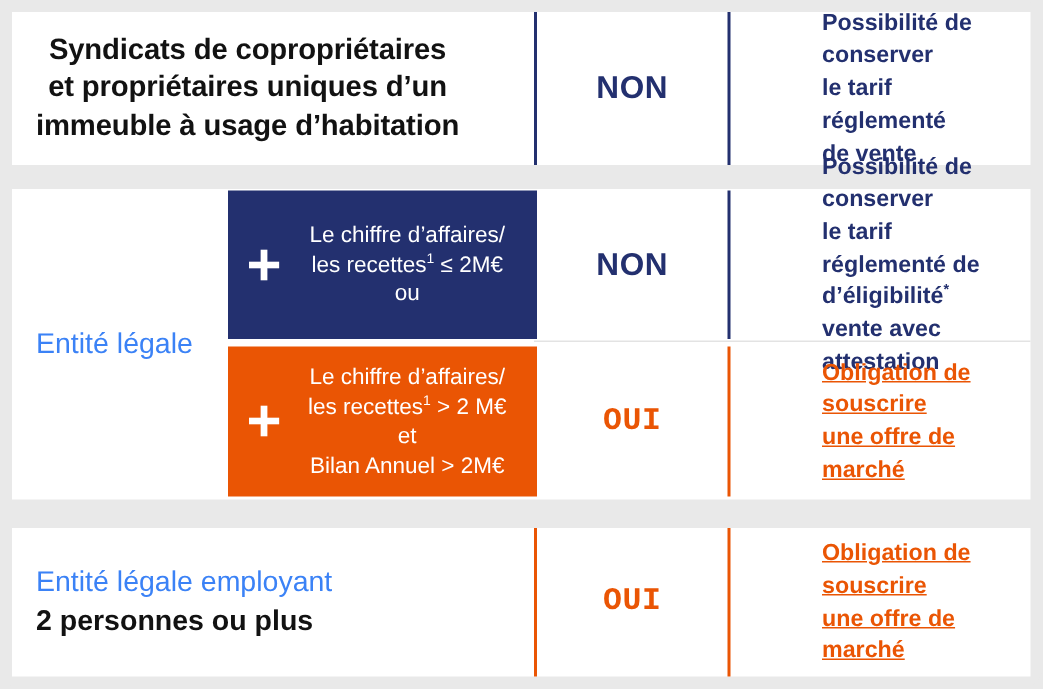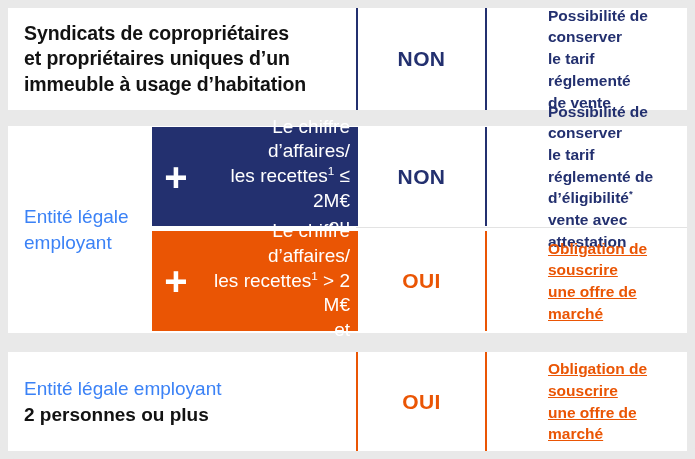--- a/index.html
+++ b/index.html
@@ -93,21 +93,21 @@
     color: #121212;
     line-height: 1.32;
   }
 
   .answer {
     font-size: 21px;
     font-weight: bold;
     letter-spacing: 0.4px;
   }
   .answer-non { color: #23306f; }
-  .answer-oui { color: #ea5504; }
+  .answer-oui { color: #ea5504; font-family: Liberation Mono, monospace; }
 
   .consequence {
     font-size: 15.5px;
     font-weight: bold;
     line-height: 1.40;
     margin-left: 44px;
   }
   .cons-blue   { color: #23306f; }
   .cons-orange { color: #ea5504; text-decoration: underline; }
 
@@ -116,20 +116,21 @@
     vertical-align: super;
     line-height: 0;
   }
 
   
   .row-1 .col-criteria {
     display: flex;
     align-items: center;
     padding-left: 16px;
     padding-right: 4px;
+    text-align: center;
   }
 
   
   .r2-label {
     position: absolute;
     left: 16px;
     top: 0;
     width: 130px;
     height: 100%;
     display: flex;
@@ -173,23 +174,23 @@
     justify-content: center;
     color: #ffffff;
     font-size: 40px;
     font-weight: bold;
     line-height: 0.7;
   }
 
   .cond-text {
     flex: 1 1 auto;
     color: #ffffff;
-    font-size: 19px;
+    font-size: 15px;
     line-height: 1.30;
-    text-align: right;
+    text-align: center;
     padding-right: 6px;
   }
 
   
   .r2-answer-cell {
     position: absolute;
     left: 348px;
     width: 129px;
     display: flex;
     align-items: center;
@@ -254,41 +255,41 @@
       </div>
     </div>
 
   </div>
 
   <div class="row-card row-2">
 
     <div class="r2-label">
       <div class="criteria-light">
         <div>Entité légale</div>
-        <div>employant</div>
       </div>
     </div>
 
     <div class="cond-stack">
 
       <div class="cond-block cond-blue">
         <span class="plus-icon">+</span>
         <div class="cond-text">
           <div>Le chiffre d’affaires/</div>
           <div><span>les recettes</span><sup>1</sup><span> ≤ 2M€</span></div>
           <div>ou</div>
         </div>
       </div>
 
       <div class="cond-block cond-orange">
         <span class="plus-icon">+</span>
         <div class="cond-text">
           <div>Le chiffre d’affaires/</div>
           <div><span>les recettes</span><sup>1</sup><span> &gt; 2 M€</span></div>
           <div>et</div>
+          <div>Bilan Annuel &gt; 2M€</div>
         </div>
       </div>
 
     </div>
 
     <div class="r2-answer-cell r2-top sep-blue">
       <span class="answer answer-non">NON</span>
     </div>
 
     <div class="r2-cons-cell r2-top sep-blue">

